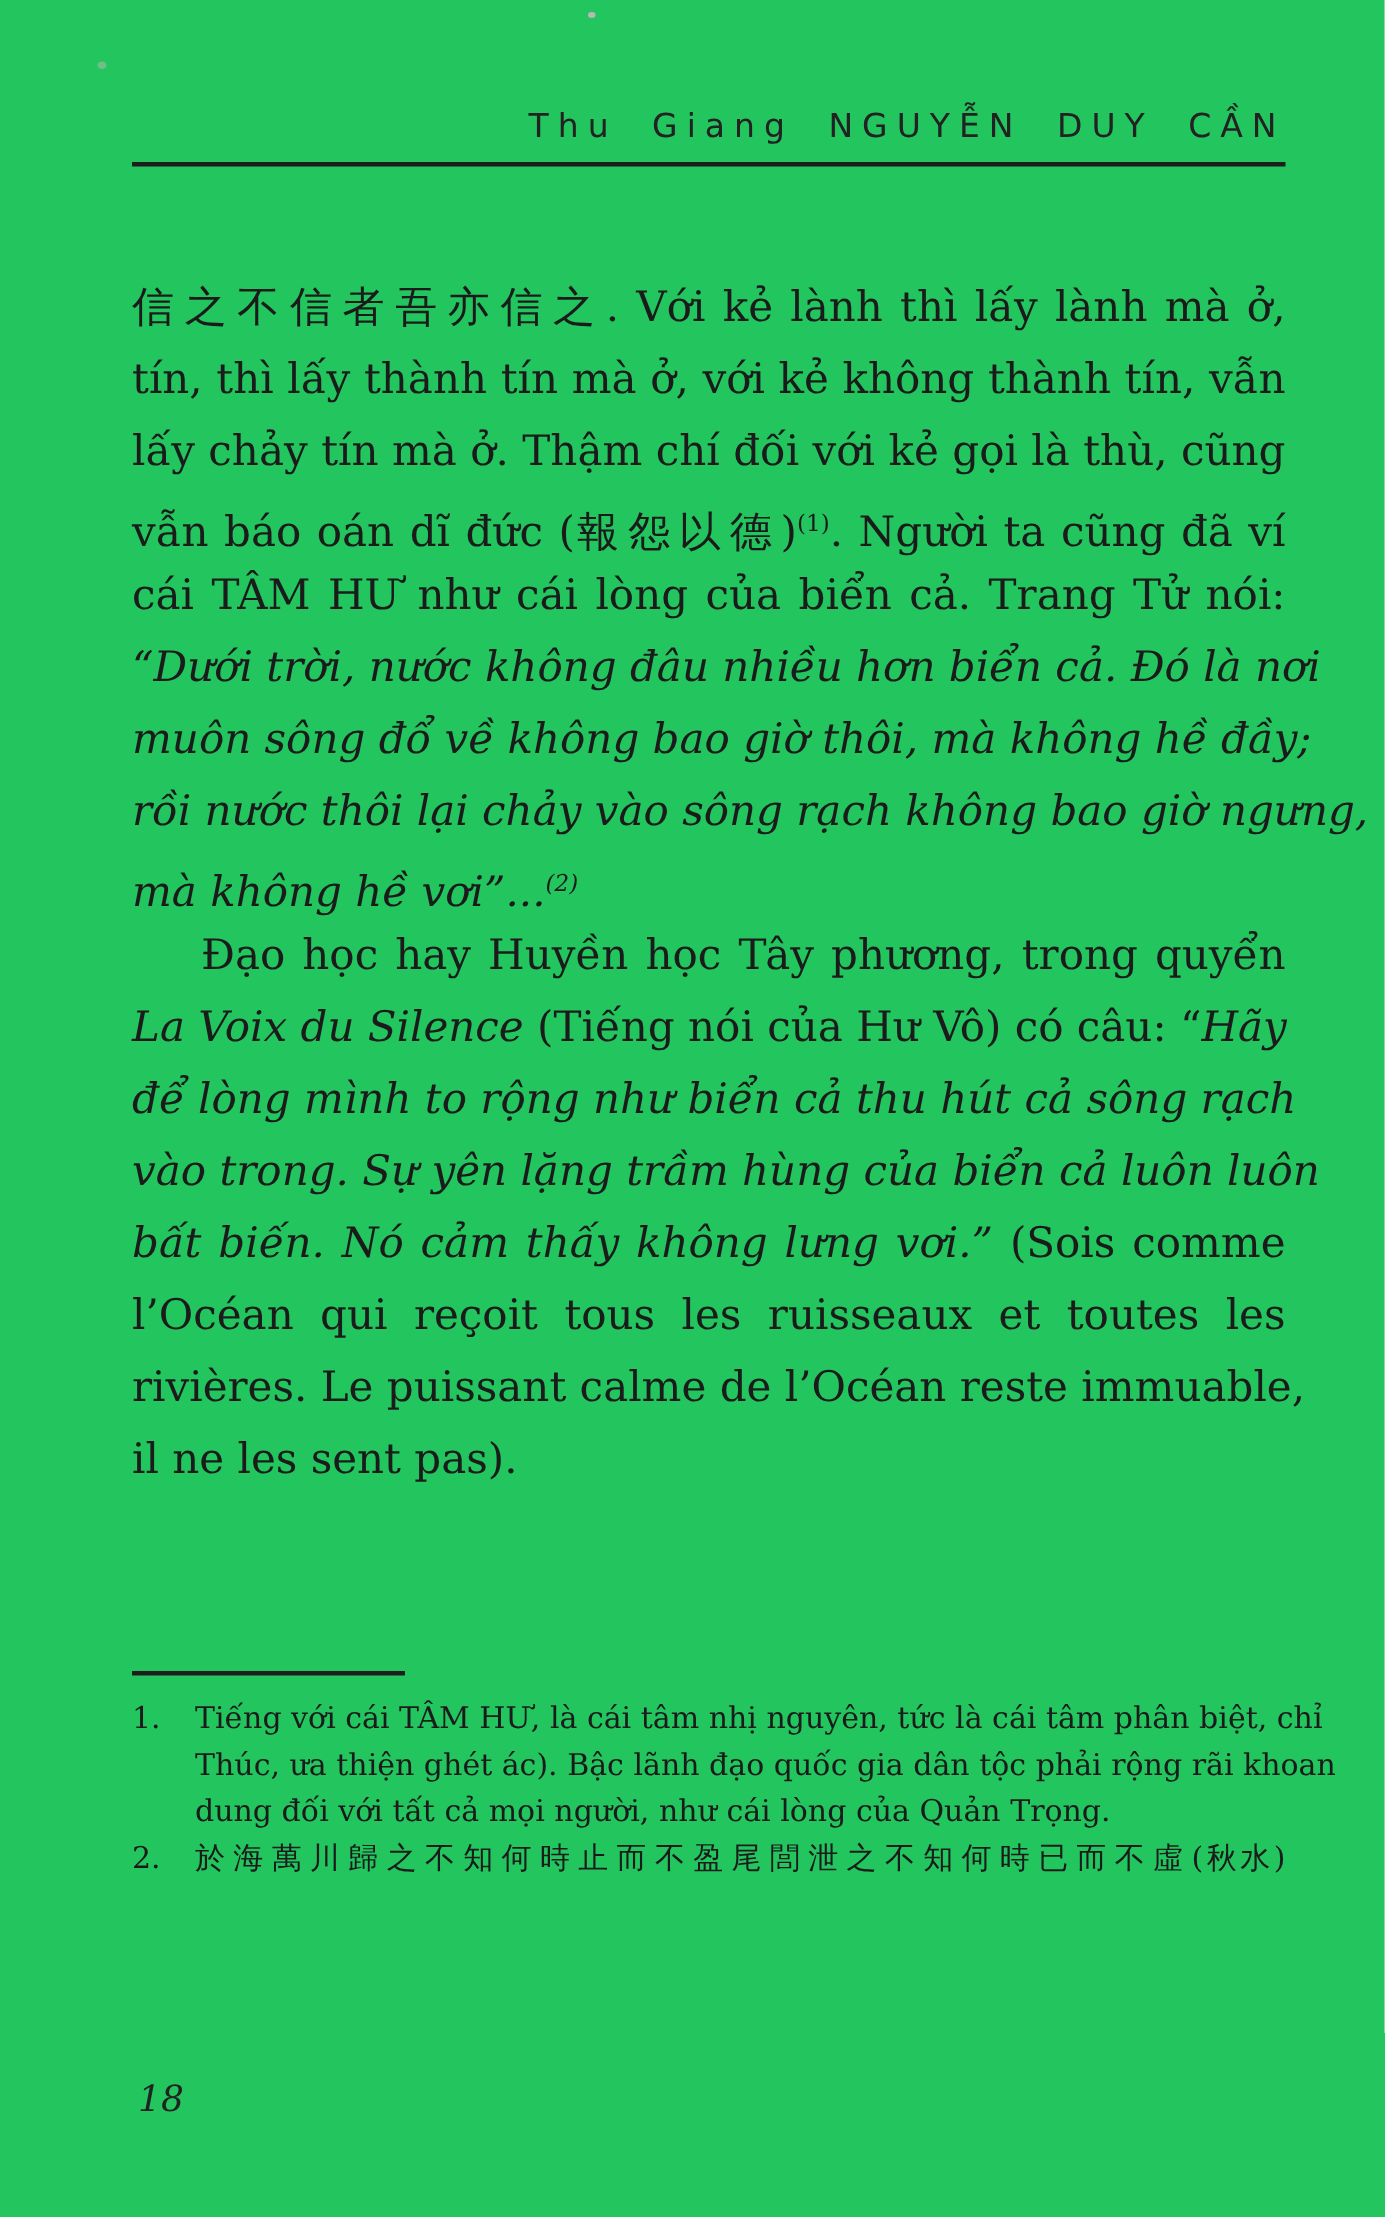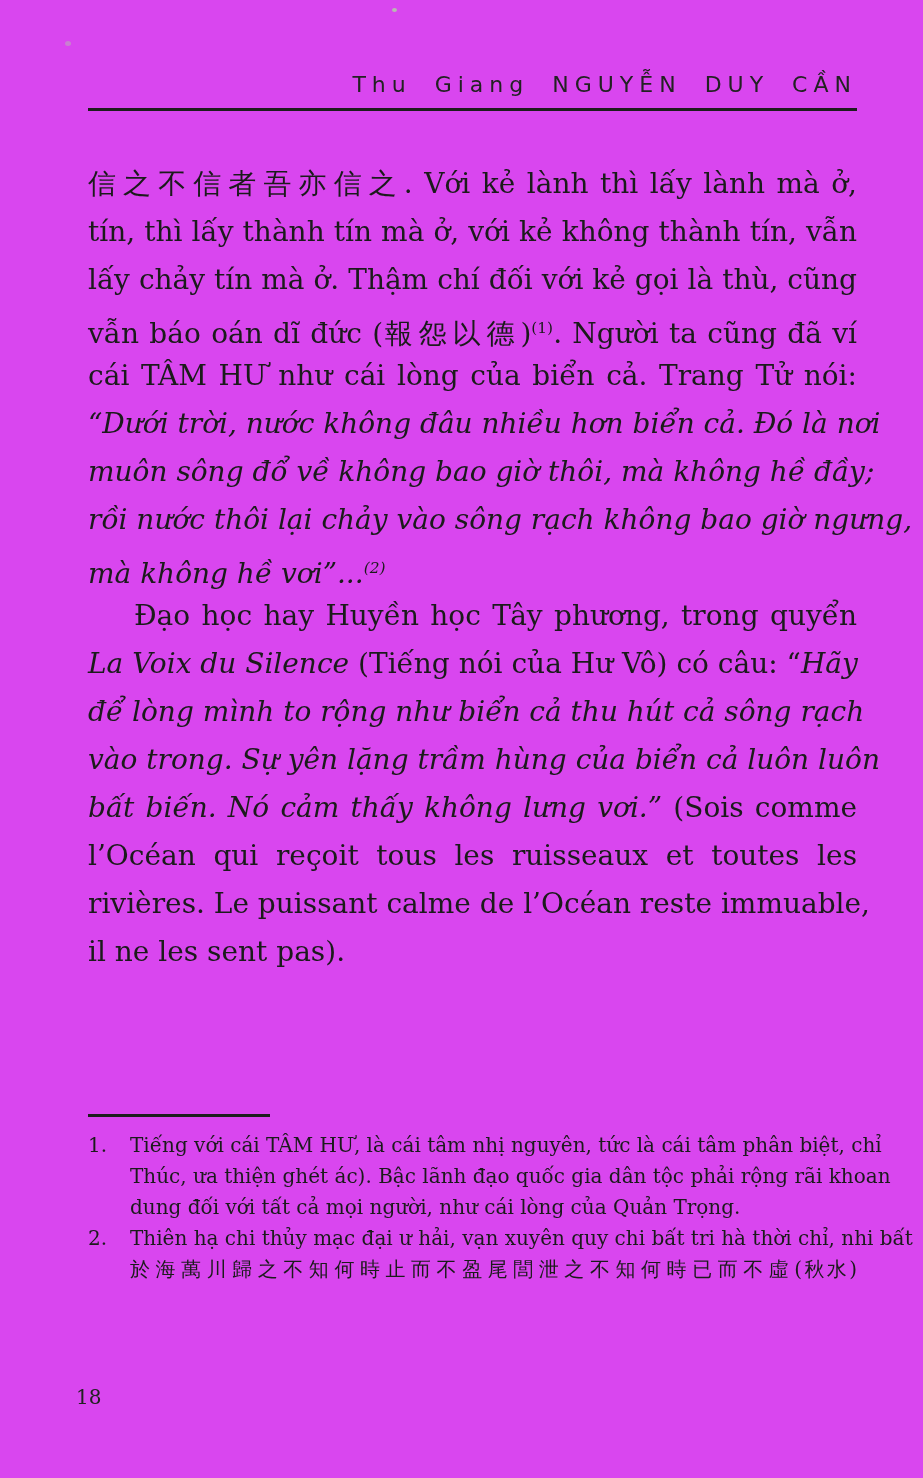--- a/index.html
+++ b/index.html
@@ -2,21 +2,21 @@
 <html><head>
 <meta charset="utf-8">
 <style>
   * { margin: 0; padding: 0; box-sizing: border-box; }
   html, body { background: #e8e8e6; }
   .page {
     position: relative;
     width: 923px;
     height: 1478px;
     margin: 0 auto;
-    background: #d946ef;
+    background: #22c55e;
     color: #1b1b1b;
     overflow: hidden;
     font-family: "DejaVu Serif", "Liberation Serif", serif;
   }
   
   .header {
     position: absolute;
     top: 72px;
     right: 66px;
     font-family: "DejaVu Sans", "Liberation Sans", sans-serif;
@@ -30,21 +30,21 @@
     position: absolute;
     top: 108px;
     left: 88px;
     width: 769px;
     height: 3px;
     background: #1d1d1d;
   }
   
   .bodytext {
     position: absolute;
-    top: 160px;
+    top: 181px;
     left: 88px;
     width: 769px;
     font-size: 28px;
   }
   .bodytext .line {
     line-height: 48px;
     height: 48px;
     text-align: justify;
     text-align-last: justify;
     white-space: nowrap;
@@ -85,23 +85,24 @@
     height: 31px;
     text-align: justify;
     text-align-last: justify;
     white-space: nowrap;
   }
   .fn-body .line.no-just { text-align-last: left; }
   
   .page-number {
     position: absolute;
     top: 1385px;
-    left: 76px;
-    font-size: 20px;
+    left: 92px;
+    font-size: 24px;
     color: #222;
+    font-style: italic;
   }
   
   .speck {
     position: absolute;
     border-radius: 50%;
     background: #b9b9b2;
   }
 </style>
 </head>
 <body>
@@ -143,21 +144,20 @@
       <div class="fn-num">1.</div>
       <div class="fn-body">
           <div class="line"><span>Tiếng với cái TÂM HƯ, là cái tâm nhị nguyên, tức là cái tâm phân biệt, chỉ</span></div>
           <div class="line"><span>Thúc, ưa thiện ghét ác). Bậc lãnh đạo quốc gia dân tộc phải rộng rãi khoan</span></div>
           <div class="line no-just"><span>dung đối với tất cả mọi người, như cái lòng của Quản Trọng.</span></div>
         </div>
     </div>
     <div class="footnote">
       <div class="fn-num">2.</div>
       <div class="fn-body">
-          <div class="line"><span>Thiên hạ chi thủy mạc đại ư hải, vạn xuyên quy chi bất tri hà thời chỉ, nhi bất</span></div>
           <div class="line"><span class="cjk">於海萬川歸之不知何時止而不盈尾閭泄之不知何時已而不虛</span><span>(秋水)</span></div>
         </div>
     </div>
   </div>
 
   <div class="page-number">18</div>
 
   <div class="speck" style="left:392px; top:8px; width:5px; height:4px;"></div>
   <div class="speck" style="left:65px; top:41px; width:6px; height:5px; opacity:.5;"></div>
 </div>

